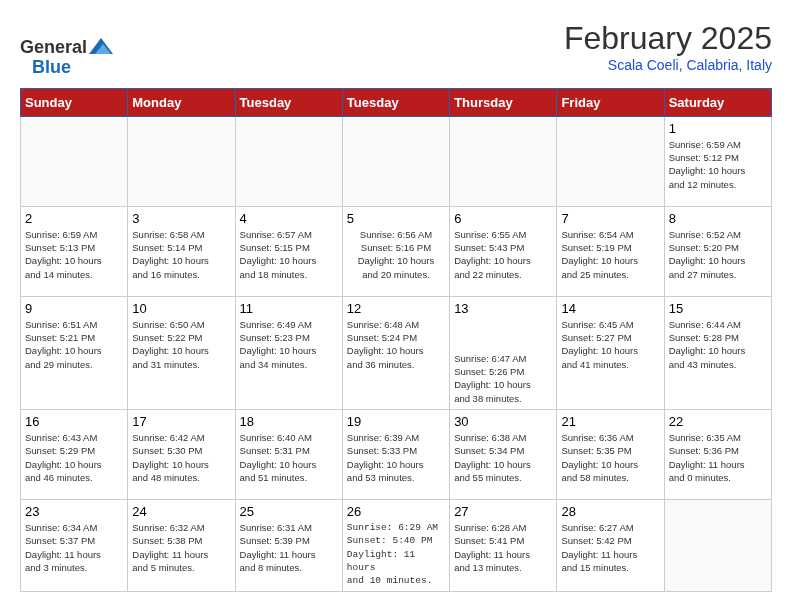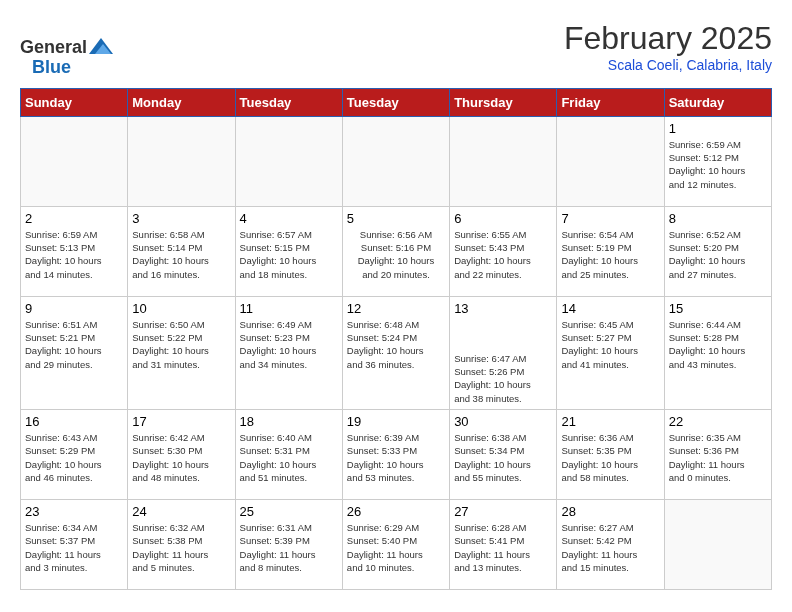--- a/index.html
+++ b/index.html
@@ -307,21 +307,21 @@
         </td>
         <td>
           <span class="day-number">25</span>
           <div class="day-info" style="white-space: pre-line;">Sunrise: 6:31 AM
 Sunset: 5:39 PM
 Daylight: 11 hours
 and 8 minutes.</div>
         </td>
         <td>
           <span class="day-number">26</span>
-          <div class="day-info" style="white-space: pre-line;">Sunrise: 6:29 AM
+          <div class="day-info" style="white-space: pre-line; font-family: Liberation Mono, monospace;">Sunrise: 6:29 AM
 Sunset: 5:40 PM
 Daylight: 11 hours
 and 10 minutes.</div>
         </td>
         <td>
           <span class="day-number">27</span>
           <div class="day-info" style="white-space: pre-line;">Sunrise: 6:28 AM
 Sunset: 5:41 PM
 Daylight: 11 hours
 and 13 minutes.</div>

